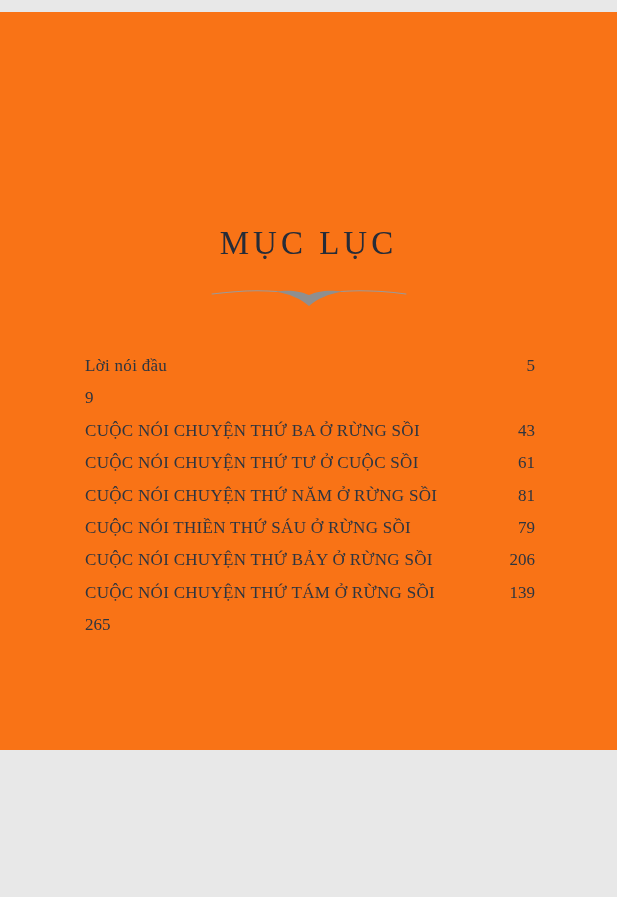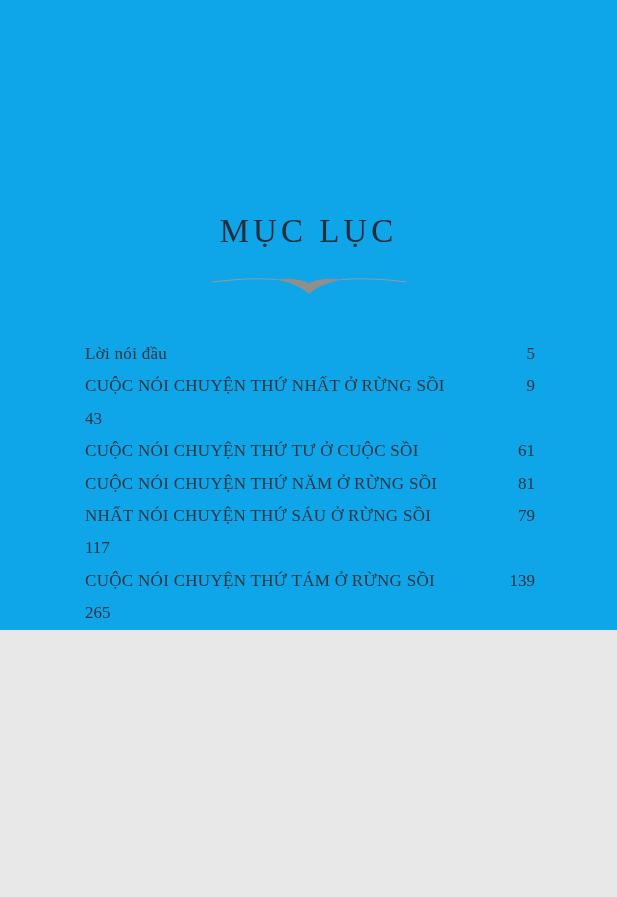--- a/index.html
+++ b/index.html
@@ -3,23 +3,23 @@
 <meta charset="utf-8">
 <style>
   html, body {
     margin: 0;
     padding: 0;
     background: #e8e8e8;
   }
   .page {
     position: relative;
     width: 617px;
-    height: 630px;
-    margin: 0 auto;
-    background: #0ea5e9;
+    height: 738px;
+    margin: 12px auto;
+    background: #f97316;
     font-family: "Liberation Serif", "DejaVu Serif", serif;
     color: #2e3540;
     overflow: hidden;
   }
   .page-title {
     position: absolute;
     top: 213px;
     left: 0;
     width: 100%;
     text-align: center;
@@ -76,46 +76,47 @@
     </svg>
   </div>
 
   <div class="toc" id="toc-list">
     <div class="toc-row">
       <span class="toc-label">Lời nói đầu</span>
       <span class="toc-page">5</span>
     </div>
 
     <div class="toc-row">
-      <span class="toc-label">CUỘC NÓI CHUYỆN THỨ NHẤT Ở RỪNG SỒI</span>
       <span class="toc-page">9</span>
     </div>
 
 
     <div class="toc-row">
+      <span class="toc-label">CUỘC NÓI CHUYỆN THỨ BA Ở RỪNG SỒI</span>
       <span class="toc-page">43</span>
     </div>
 
     <div class="toc-row">
       <span class="toc-label">CUỘC NÓI CHUYỆN THỨ TƯ Ở CUỘC SỒI</span>
       <span class="toc-page">61</span>
     </div>
 
     <div class="toc-row">
       <span class="toc-label">CUỘC NÓI CHUYỆN THỨ NĂM Ở RỪNG SỒI</span>
       <span class="toc-page">81</span>
     </div>
 
     <div class="toc-row">
-      <span class="toc-label">NHẤT NÓI CHUYỆN THỨ SÁU Ở RỪNG SỒI</span>
+      <span class="toc-label">CUỘC NÓI THIỀN THỨ SÁU Ở RỪNG SỒI</span>
       <span class="toc-page">79</span>
     </div>
 
     <div class="toc-row">
-      <span class="toc-page">117</span>
+      <span class="toc-label">CUỘC NÓI CHUYỆN THỨ BẢY Ở RỪNG SỒI</span>
+      <span class="toc-page">206</span>
     </div>
 
     <div class="toc-row">
       <span class="toc-label">CUỘC NÓI CHUYỆN THỨ TÁM Ở RỪNG SỒI</span>
       <span class="toc-page">139</span>
     </div>
 
     <div class="toc-row">
       <span class="toc-page">265</span>
     </div>

